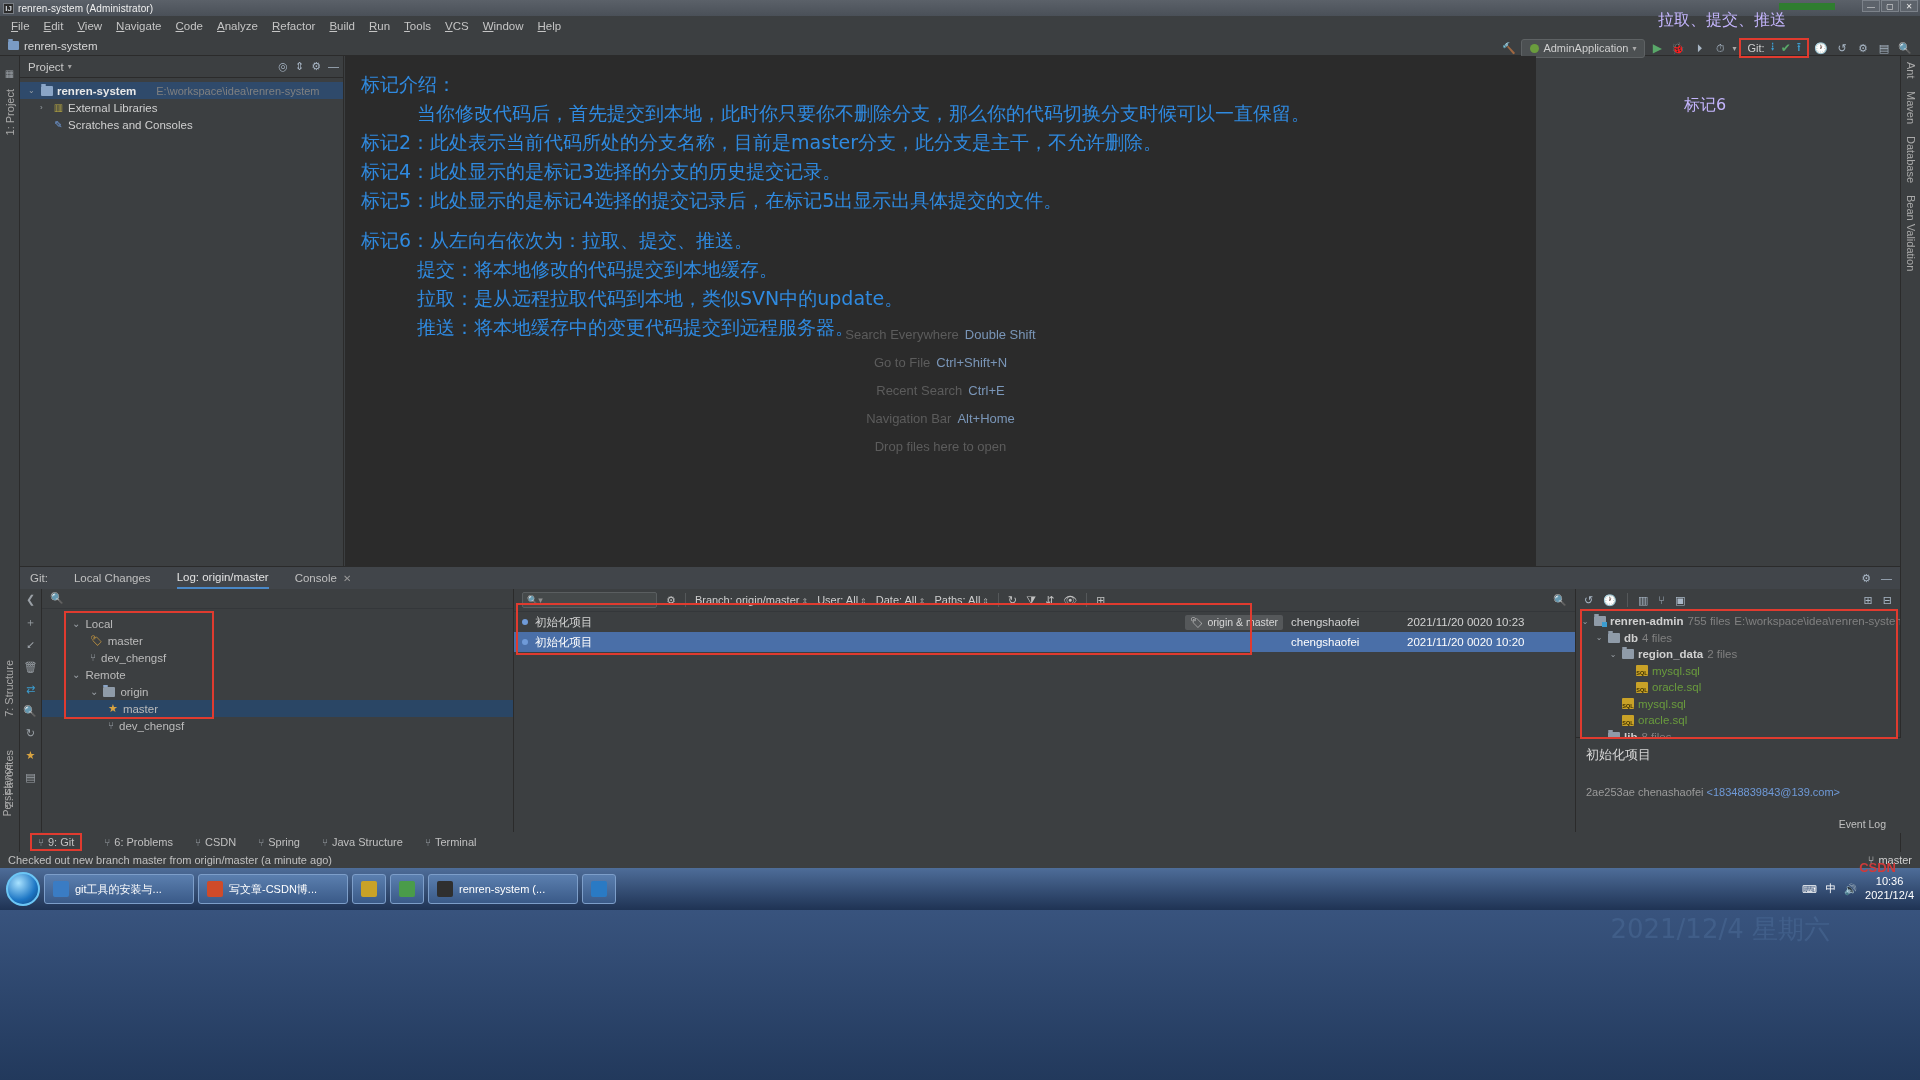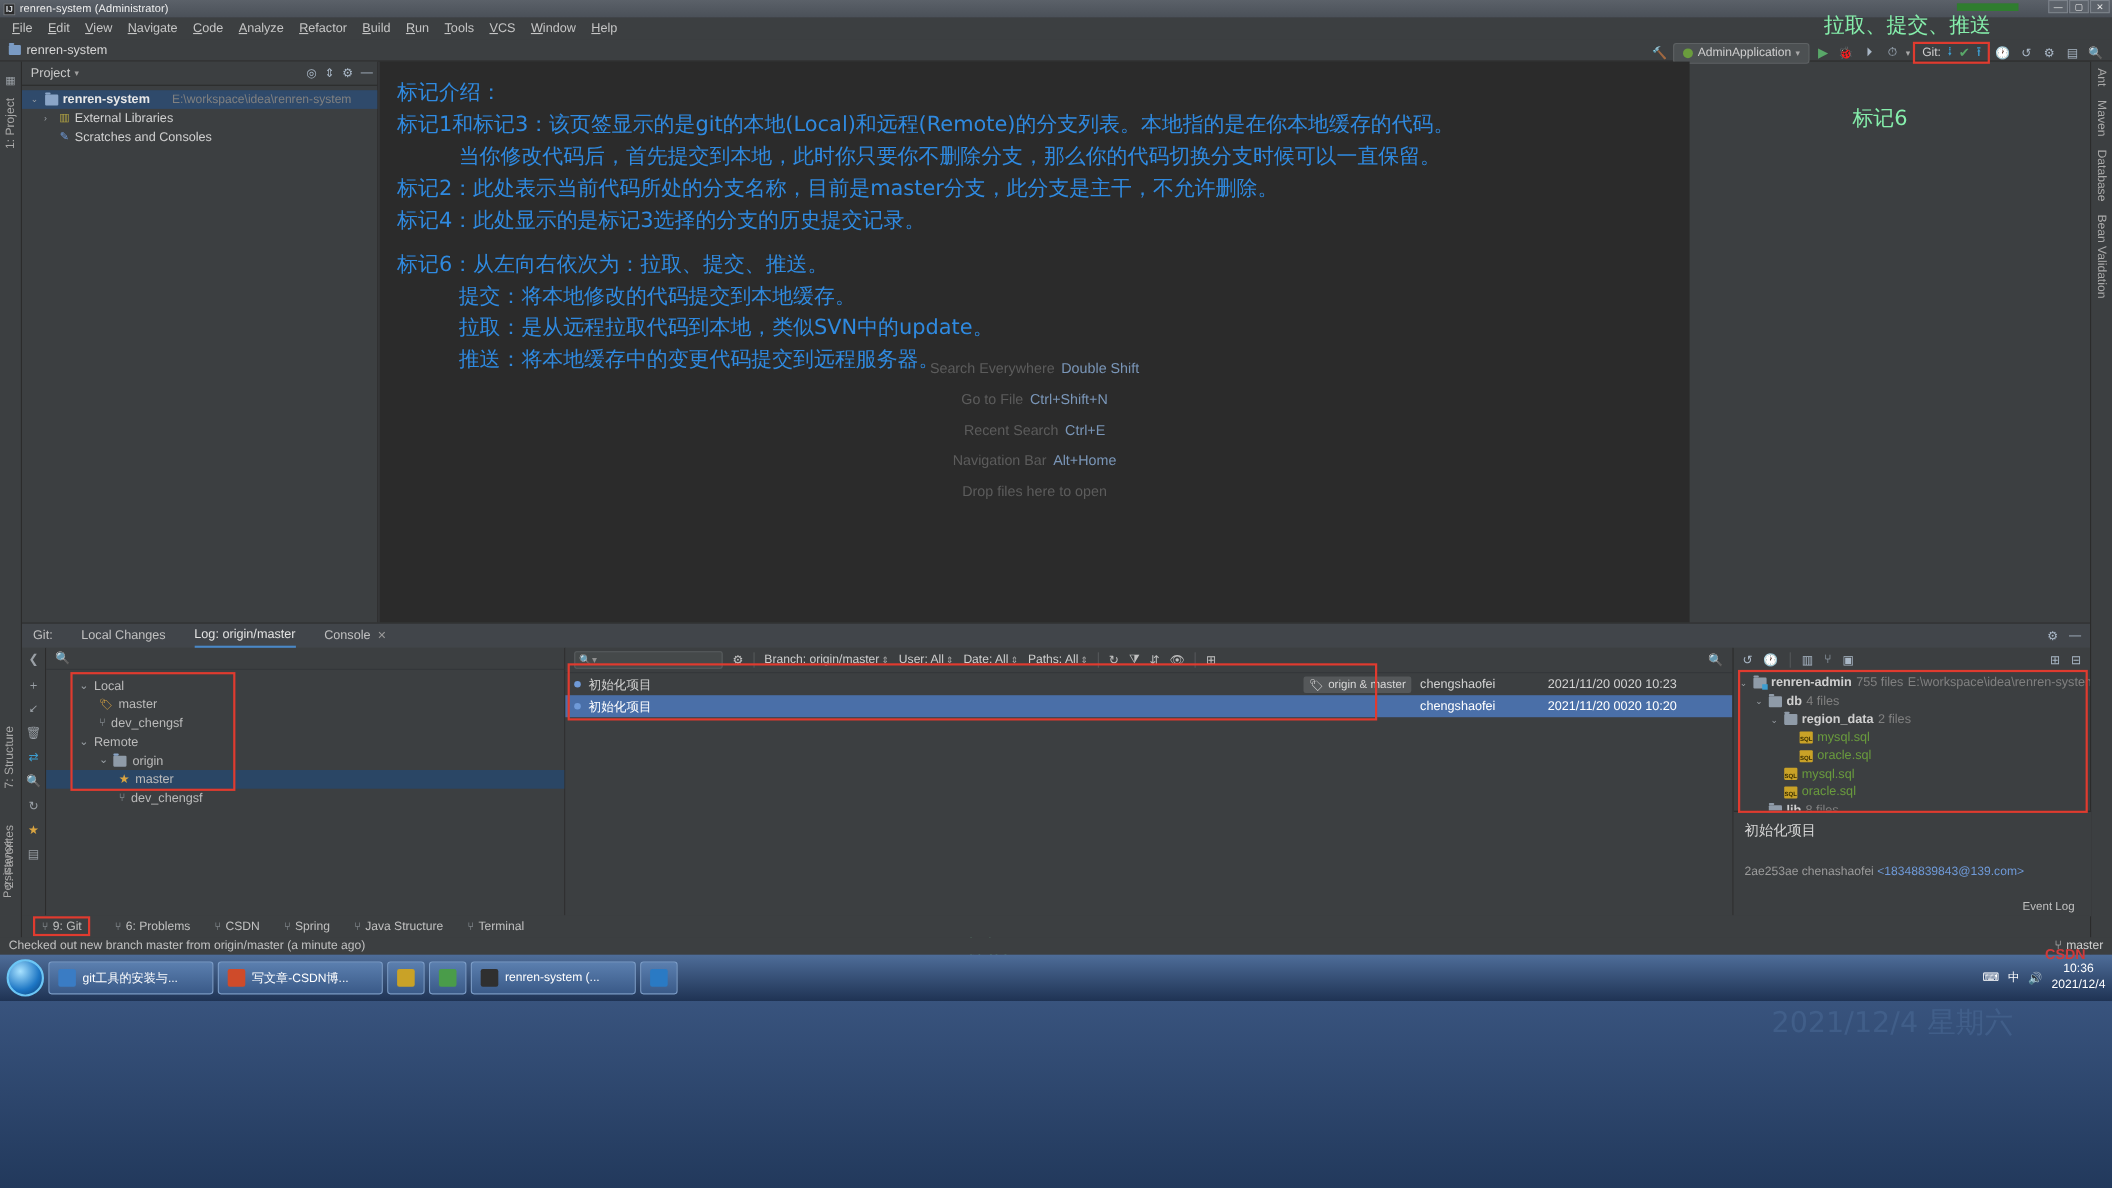--- a/index.html
+++ b/index.html
@@ -120,21 +120,21 @@
 
   .annot{
     position:absolute; left:16px; top:14px; font-size:19px; color:#2f8ae0;
     line-height:1.52; white-space:nowrap;
     font-family:"DejaVu Sans","Liberation Sans",sans-serif;
   }
   .annot .ind{display:inline-block;width:56px;}
   .annot .gap{height:12px;}
 
   
-  .marker{position:absolute;font-size:19px;color:#86efac;font-weight:normal;
+  .marker{position:absolute;font-size:16px;color:#c4b5fd;font-weight:normal;
     font-family:"DejaVu Sans","Liberation Sans",sans-serif;}
 
   
   .gitpanel{
     position:absolute;left:20px;top:566px;width:1880px;height:266px;background:#3c3f41;
     border-top:1px solid #2b2b2b;
   }
   .gittabs{
     height:22px;background:#41454a;display:flex;align-items:center;
     padding-left:10px;gap:26px;font-size:11.5px;color:#c0c0c0;position:relative;
@@ -364,24 +364,24 @@
           <span class="tcaret"></span>
           <span class="scicon">✎</span>
           <span class="tname">Scratches and Consoles</span>
         </div>
       </div>
   </div>
 
   <div class="editor">
     <div class="annot" id="annots">
         <div>标记介绍：</div>
-        <div>标记1和标记3：该页签显示的是git的本地(Local)和远程(Remote)的分支列表。本地指的是在你本地缓存的代码。</div>
         <div><span class="ind"></span>当你修改代码后，首先提交到本地，此时你只要你不删除分支，那么你的代码切换分支时候可以一直保留。</div>
         <div>标记2：此处表示当前代码所处的分支名称，目前是master分支，此分支是主干，不允许删除。</div>
         <div>标记4：此处显示的是标记3选择的分支的历史提交记录。</div>
+        <div>标记5：此处显示的是标记4选择的提交记录后，在标记5出显示出具体提交的文件。</div>
         <div class="gap"></div>
         <div>标记6：从左向右依次为：拉取、提交、推送。</div>
         <div><span class="ind"></span>提交：将本地修改的代码提交到本地缓存。</div>
         <div><span class="ind"></span>拉取：是从远程拉取代码到本地，类似SVN中的update。</div>
         <div><span class="ind"></span>推送：将本地缓存中的变更代码提交到远程服务器。</div>
       </div>
     <div class="hints" id="hints">
         <div class="hintline"><span>Search Everywhere</span><span class="k">Double Shift</span></div>
         <div class="hintline"><span>Go to File</span><span class="k">Ctrl+Shift+N</span></div>
         <div class="hintline"><span>Recent Search</span><span class="k">Ctrl+E</span></div>

